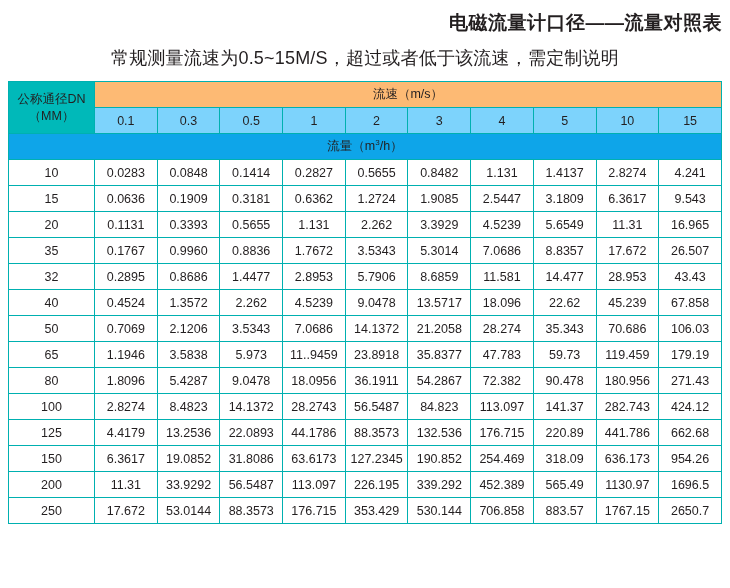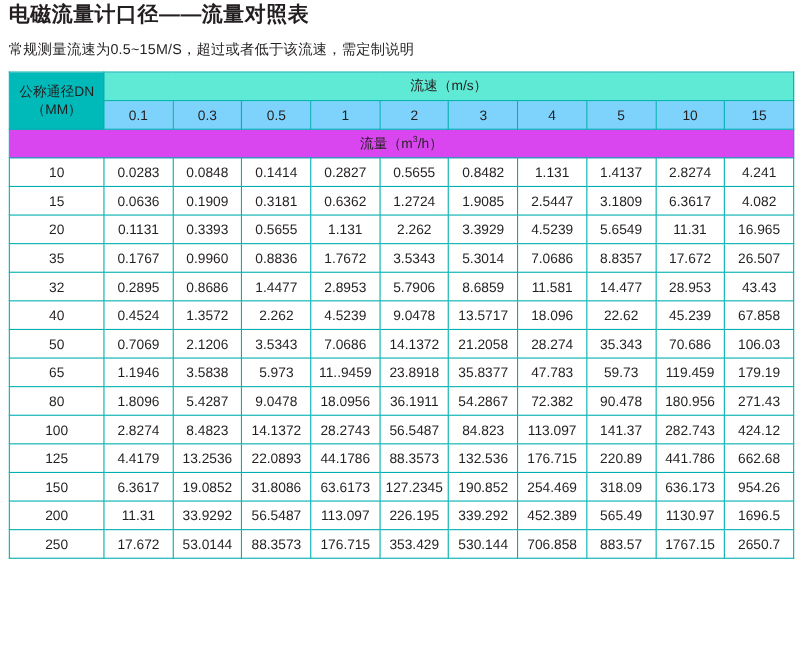--- a/index.html
+++ b/index.html
@@ -13,28 +13,30 @@
     font-family: "Liberation Sans", sans-serif;
     color: #231f20;
     overflow: hidden;
   }
   .page {
     width: 730px;
     box-sizing: border-box;
     padding: 0 8px;
   }
   .title {
-    text-align: left;
+    text-align: right;
     font-size: 19px;
     font-weight: bold;
     color: #231f20;
+    margin-top: 10px;
     letter-spacing: 0.5px;
   }
   .subtitle {
-    font-size: 13px;
+    text-align: center;
+    font-size: 18px;
     color: #231f20;
     margin-top: 10px;
     margin-bottom: 11px;
     letter-spacing: 0.2px;
   }
   table.spec {
     border-collapse: collapse;
     width: 714px;
     margin: 0 auto;
     table-layout: fixed;
@@ -58,32 +60,32 @@
     border-color: #00b0b0 !important;
   }
   .hdr-dn {
     background: #00b9b9;
     color: #ffffff;
     font-size: 12.5px;
     line-height: 1.35;
     width: 86px;
   }
   .hdr-span {
-    background: #5eead4;
+    background: #fdba74;
     color: #ffffff;
     font-size: 13.5px;
   }
   .hdr-sub {
     background: #7dd3fc;
     color: #ffffff;
     font-size: 13px;
     font-weight: bold;
   }
   .flow-band {
-    background: #d946ef;
+    background: #0ea5e9;
     color: #ffffff;
     font-size: 13.5px;
     height: 25px;
   }
   tbody td {
     background: #ffffff;
     height: 26.6px;
   }
   td.dncell {
     font-size: 12.5px;
@@ -141,21 +143,21 @@
           <td class="dncell">15</td>
           <td>0.0636</td>
           <td>0.1909</td>
           <td>0.3181</td>
           <td>0.6362</td>
           <td>1.2724</td>
           <td>1.9085</td>
           <td>2.5447</td>
           <td>3.1809</td>
           <td>6.3617</td>
-          <td>4.082</td>
+          <td>9.543</td>
         </tr>
         <tr>
           <td class="dncell">20</td>
           <td>0.1131</td>
           <td>0.3393</td>
           <td>0.5655</td>
           <td>1.131</td>
           <td>2.262</td>
           <td>3.3929</td>
           <td>4.5239</td>

